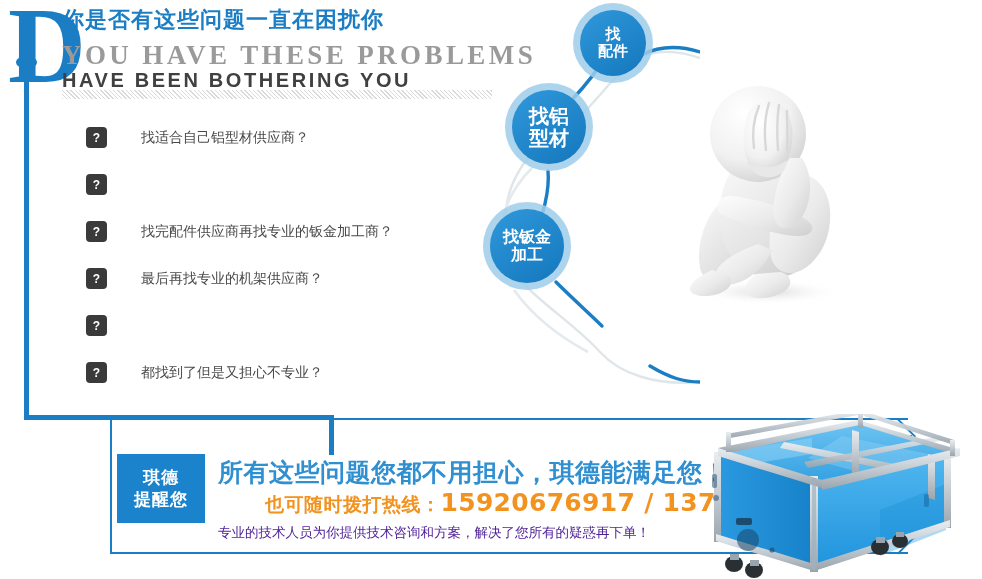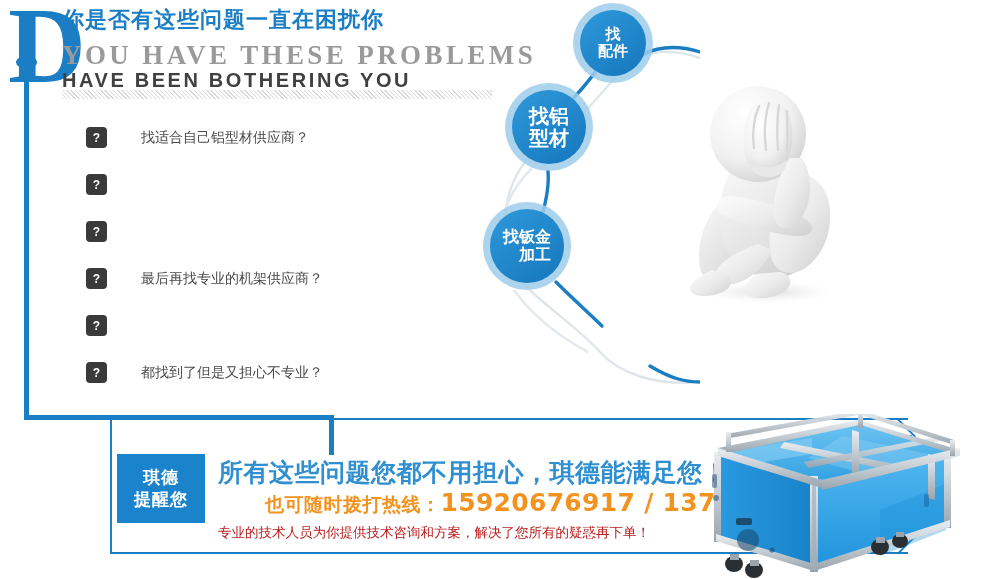--- a/index.html
+++ b/index.html
@@ -144,21 +144,21 @@
   }
   .ban-l2{
     position:absolute;left:108px;top:70px;
     white-space:nowrap;
     font-family:"DejaVu Sans","Liberation Sans",sans-serif;
   }
   .ban-l2 .pre{font-size:19px;font-weight:700;color:#f2921f;letter-spacing:.5px;margin-left:47px;}
   .ban-l2 .num{font-size:25px;font-weight:700;color:#f2921f;letter-spacing:.3px;}
   .ban-l3{
     position:absolute;left:108px;top:106px;
-    font-size:13.5px;color:#b91c1c;white-space:nowrap;
+    font-size:13.5px;color:#4c1d95;white-space:nowrap;
     font-family:"DejaVu Sans","Liberation Sans",sans-serif;
   }
 
   
   .machine{position:absolute;left:692px;top:414px;width:290px;height:165px;}
 </style>
 </head>
 <body>
 
 <div id="stage">
@@ -177,20 +177,21 @@
   <div class="q-list" id="q-list">
       <div class="q-item">
         <div class="q-badge">?</div>
         <div class="q-text">找适合自己铝型材供应商？</div>
       </div>
       <div class="q-item">
         <div class="q-badge">?</div>
       </div>
       <div class="q-item">
         <div class="q-badge">?</div>
+        <div class="q-text">找完配件供应商再找专业的钣金加工商？</div>
       </div>
       <div class="q-item">
         <div class="q-badge">?</div>
         <div class="q-text">最后再找专业的机架供应商？</div>
       </div>
       <div class="q-item">
         <div class="q-badge">?</div>
       </div>
       <div class="q-item">
         <div class="q-badge">?</div>
@@ -222,21 +223,21 @@
         </div>
       </div>
       <div class="node" style="left: 35px; top: 83px; width: 88px; height: 88px; font-size: 20px;">
         <div class="ring"></div>
         <div class="core" style="left: 7px; top: 7px; width: 74px; height: 74px;"></div>
         <div class="lbl">
           <div>找铝</div>
           <div>型材</div>
         </div>
       </div>
-      <div class="node" style="left: 13px; top: 202px; width: 88px; height: 88px; font-size: 16px; text-align: right;">
+      <div class="node" style="left: 13px; top: 202px; width: 88px; height: 88px; font-size: 16px;">
         <div class="ring"></div>
         <div class="core" style="left: 7px; top: 7px; width: 74px; height: 74px;"></div>
         <div class="lbl">
           <div>找钣金</div>
           <div>加工</div>
         </div>
       </div>
     </div>
 
   <div class="figure-wrap">

